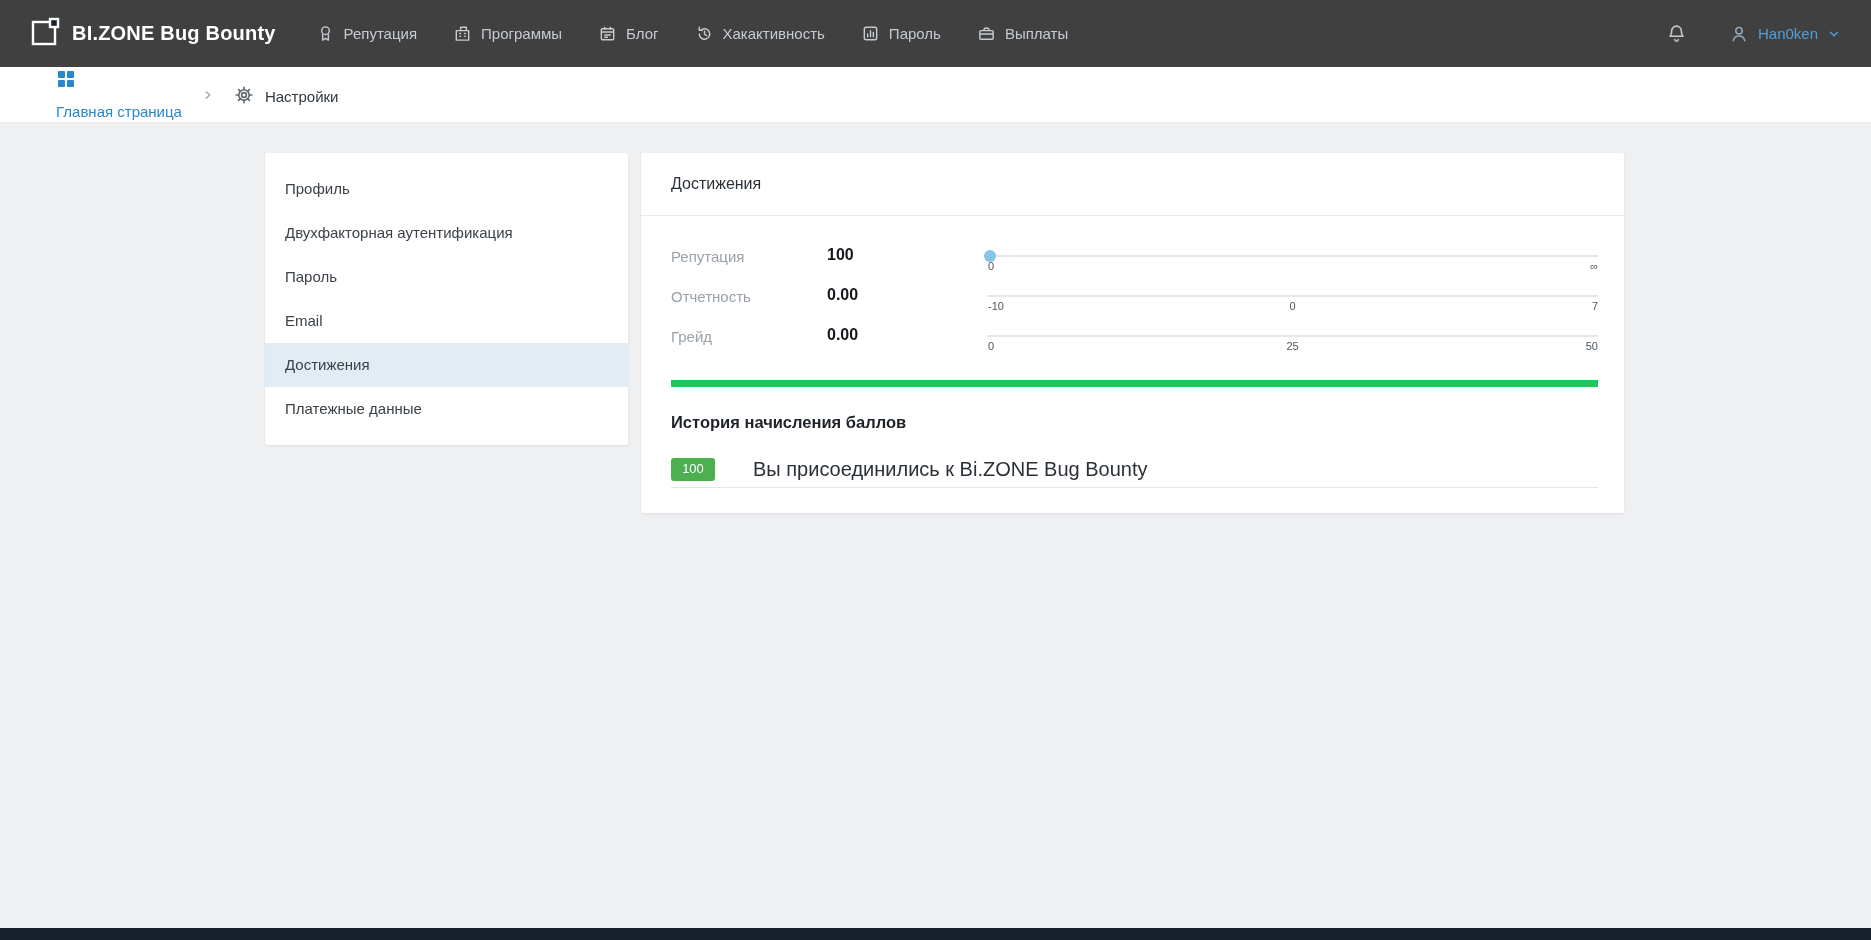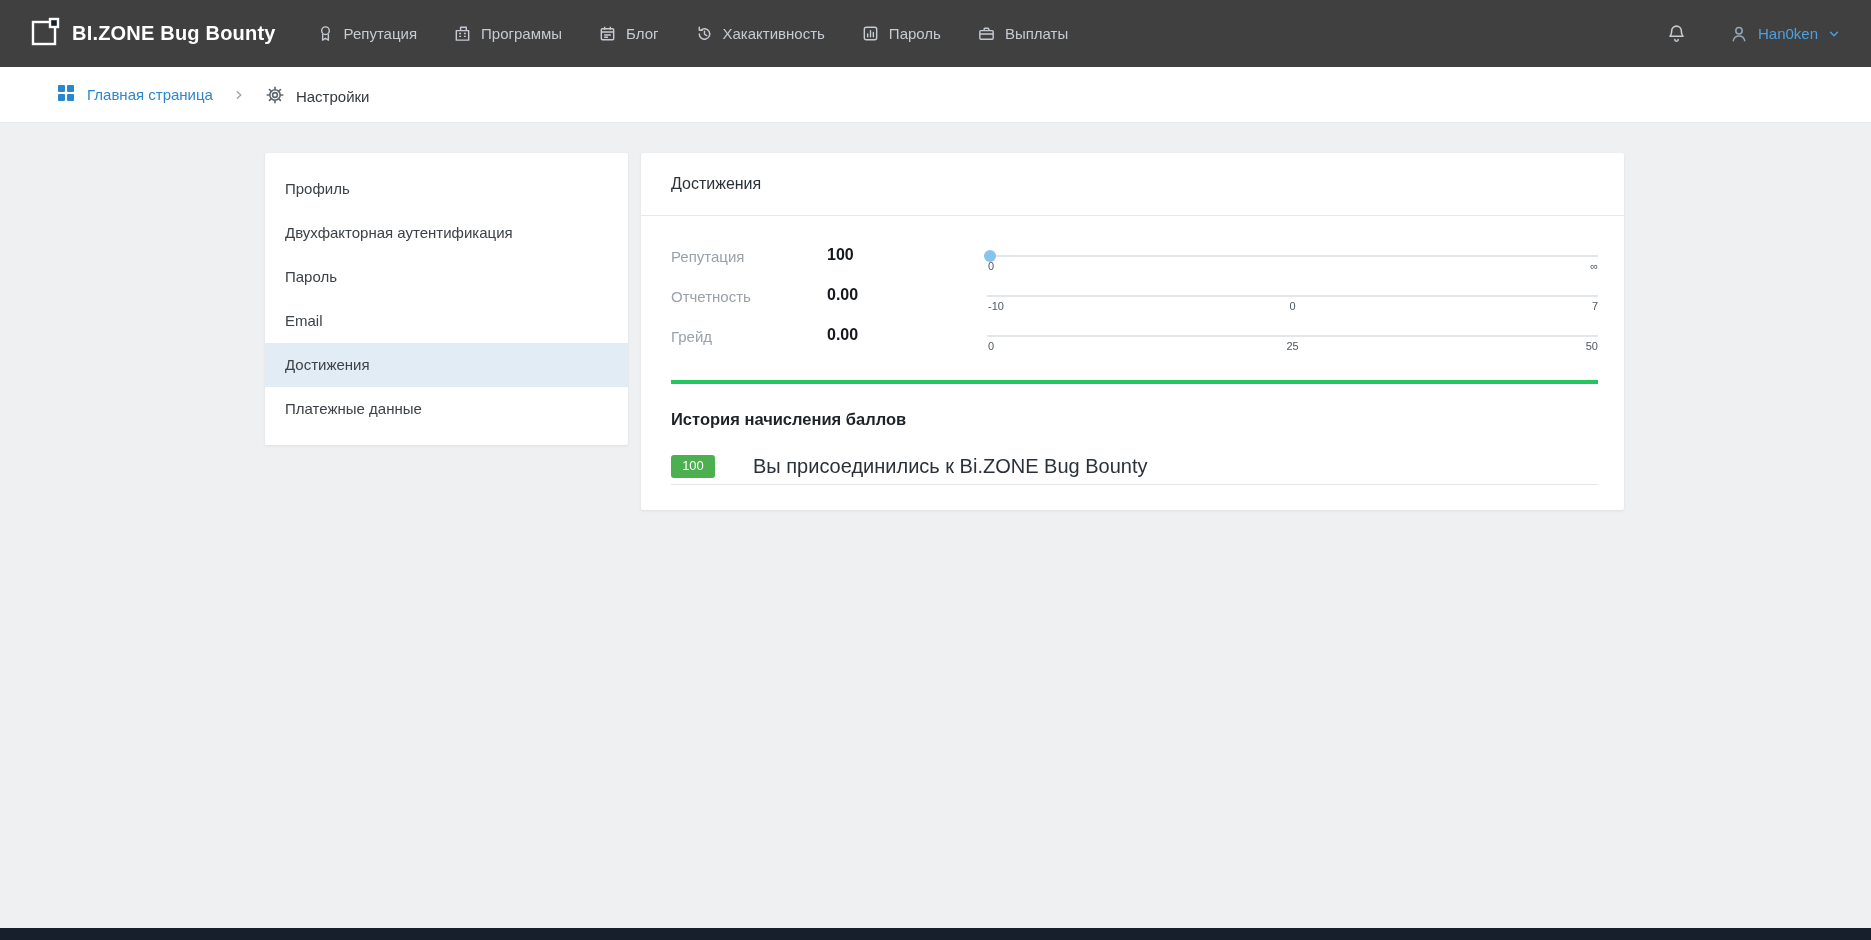--- a/index.html
+++ b/index.html
@@ -15,21 +15,21 @@
   .nav-item svg, .bell svg, .user-menu svg { display:block; }
   .nav-right { margin-left:auto; display:flex; align-items:center; gap:42px; }
   .bell { color:#c6cbd2; cursor:pointer; }
   .user-menu { display:flex; align-items:center; gap:9px; cursor:pointer; }
   .user-glyph { color:#93a7ba; }
   .username { color:#4fa0dd; font-size:15px; }
   .chevron { color:#4fa0dd; }
 
   
   .breadcrumb-bar { flex:0 0 56px; background:#ffffff; border-bottom:1px solid #e7e9ec; display:flex; align-items:center; padding:0 56px; }
-  .bc-home { display:flex; align-items:center; gap:11px; color:#2b87cc; font-size:15px; cursor:pointer; text-decoration:none; }
+  .bc-home { display:flex; align-items:flex-start; gap:11px; color:#2b87cc; font-size:15px; cursor:pointer; text-decoration:none;flex-direction:column; }
   .bc-sep { margin:0 20px; color:#9aa0a6; display:flex; }
   .bc-current { display:flex; align-items:flex-end; gap:11px; color:#33393f; font-size:15px; }
   .gear { color:#5d656d; display:flex; }
 
   
   .content { flex:1 1 auto; display:flex; align-items:flex-start; padding:30px 0 0 265px; gap:13px; }
   .card { background:#ffffff; border-radius:2px; box-shadow:0 1px 3px rgba(20,30,40,.08); }
 
   .settings-card { width:363px; padding:14px 0; }
   .menu-item { display:block; padding:13px 20px; font-size:15px; color:#3c4248; cursor:pointer; line-height:18px; }
@@ -43,21 +43,21 @@
   .metric-label { width:156px; font-size:15px; color:#9aa1a8; padding-top:2px; }
   .metric-value { width:160px; font-size:16px; font-weight:700; color:#14181d; }
   .slider { flex:1; position:relative; height:36px; cursor:pointer; }
   .track { position:absolute; left:0; right:0; top:9px; height:2px; background:#e4e7ea; }
   .handle { position:absolute; left:-3px; top:4px; width:12px; height:12px; border-radius:50%; background:#87c4ec; cursor:grab; }
   .scale { position:absolute; left:0; right:0; top:14px; height:14px; font-size:11px; color:#4e575f; }
   .scale .min { position:absolute; left:1px; }
   .scale .mid { position:absolute; left:50%; transform:translateX(-50%); }
   .scale .max { position:absolute; right:0; }
 
-  .history-title { margin:0 26px 0 30px; padding:26px 0 0; font-size:16.5px; font-weight:700; color:#1d2329; border-top:4px solid #22c55e; }
+  .history-title { margin:0 26px 0 30px; padding:26px 0 0; font-size:16.5px; font-weight:700; color:#1d2329; border-top:7px solid #22c55e; }
   .history-row { margin:0 26px 0 30px; padding:26px 0 6px; display:flex; align-items:center; gap:38px; border-bottom:1px solid #e4e6e9; }
   .badge { display:inline-block; min-width:44px; text-align:center; padding:4px 10px; background:#4caf50; color:#ffffff; font-size:13px; border-radius:3px; line-height:1.15; }
   .history-text { font-size:20px; color:#2b3138; }
 
   .footer-strip { flex:0 0 12px; background:#161f2b; margin-top:auto; }
 </style>
 </head>
 <body>
 
 <div class="page">

